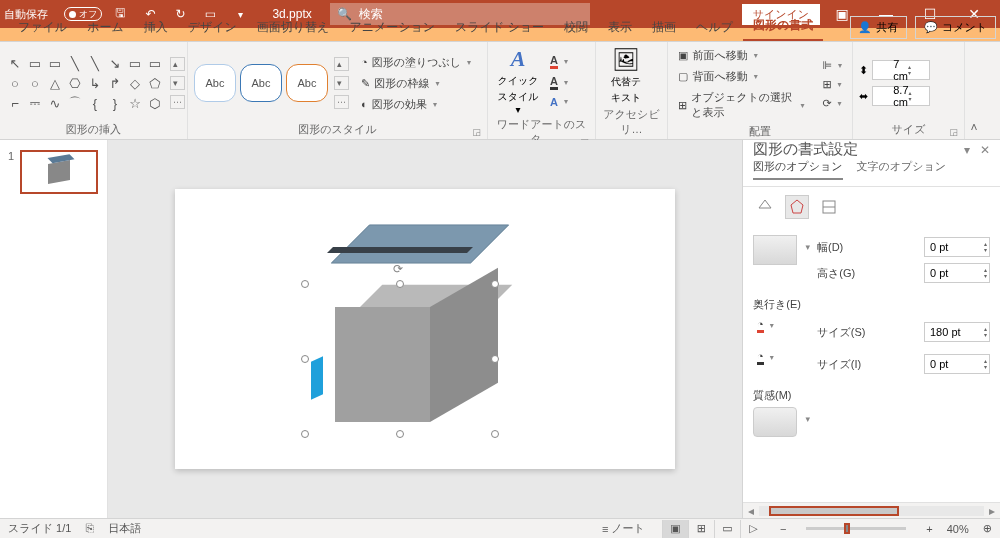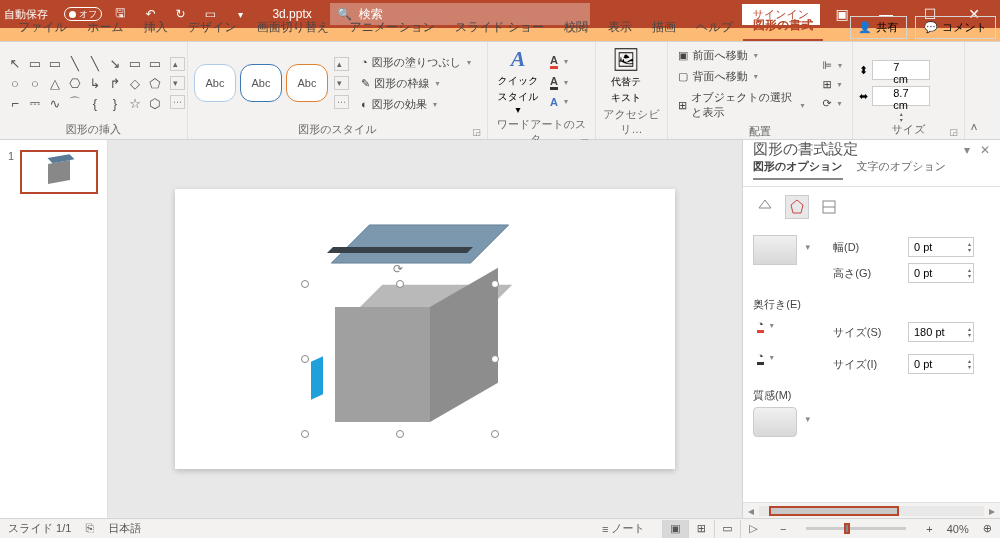--- a/index.html
+++ b/index.html
@@ -40,21 +40,21 @@
 .style-box.b2 { border-color: #3b78b5; }
 .style-box.b3 { border-color: #e08030; }
 
 .ribbon-cmd { display: flex; align-items: center; gap: 4px; font-size: 11px; color: #444; padding: 2px 4px; cursor: pointer; }
 .ribbon-cmd .dd { font-size: 8px; color: #888; margin-left: 2px; }
 
 .big-btn { display: flex; flex-direction: column; align-items: center; justify-content: center; width: 48px; font-size: 10px; text-align: center; cursor: pointer; gap: 2px; }
 .big-btn .icon { font-size: 22px; }
 
 .size-row { display: flex; align-items: center; gap: 4px; font-size: 11px; }
-.size-input { width: 58px; height: 20px; border: 1px solid #ccc; background: #fff; padding: 0 20px; display: flex; align-items: center; justify-content: space-between; flex-direction: column; }
+.size-input { width: 58px; height: 20px; border: 1px solid #ccc; background: #fff; padding: 0 20px; display: flex; align-items: center; justify-content: space-between; }
 .spinner { display: flex; flex-direction: column; font-size: 6px; color: #666; line-height: 6px; }
 
 .ribbon-collapse { width: 18px; display: flex; align-items: flex-end; justify-content: center; padding-bottom: 4px; color: #666; cursor: pointer; }
 
 
 .main { display: flex; height: 378px; }
 .thumbs { width: 108px; background: #fff; border-right: 1px solid #e1e1e1; padding: 10px 8px; }
 .thumb-item { display: flex; gap: 6px; }
 .thumb-num { font-size: 11px; color: #666; }
 .thumb { width: 78px; height: 44px; border: 2px solid #b7472a; background: #fff; display: flex; align-items: center; justify-content: center; }
@@ -84,26 +84,26 @@
 .sel-box .h-bm { left: 50%; bottom: -4px; margin-left: -4px; } .sel-box .h-br { right: -4px; bottom: -4px; }
 .sel-box .rotate { position: absolute; left: 50%; top: -22px; margin-left: -7px; width: 14px; height: 14px; color: #888; }
 
 
 .format-pane { width: 258px; border-left: 1px solid #d4d4d4; background: #fff; display: flex; flex-direction: column; font-size: 12px; }
 .fp-header { display: flex; align-items: center; justify-content: space-between; padding: 0 10px; }
 .fp-title { color: #555; font-size: 15px; }
 .fp-header .icons { display: flex; gap: 10px; color: #888; }
 .fp-tabs { display: flex; gap: 14px; padding: 0 10px 6px; border-bottom: 1px solid #e1e1e1; font-size: 11px; }
 .fp-tab { color: #666; cursor: pointer; padding-bottom: 4px; }
-.fp-tab.active { color: #444; font-weight: 700; border-bottom: 2px solid #888; }
+.fp-tab.active { color: #444; font-weight: 400; border-bottom: 2px solid #888; }
 .fp-icons { display: flex; gap: 8px; padding: 8px 10px; }
 .fp-icon { width: 24px; height: 24px; display: flex; align-items: center; justify-content: center; border: 1px solid transparent; cursor: pointer; }
 .fp-icon.active { background: #e8e8e8; border-color: #ccc; }
 .fp-body { flex: 1; overflow: hidden; padding: 4px 10px; position: relative; }
-.fp-field { display: flex; align-items: center; justify-content: space-between; margin: 6px 16px; font-size: 11px; }
+.fp-field { display: flex; align-items: center; justify-content: space-between; margin: 6px 0; font-size: 11px; }
 .fp-field label { color: #444; }
 .fp-input { width: 66px; height: 20px; border: 1px solid #ccc; display: flex; align-items: center; justify-content: space-between; padding: 0 2px 0 5px; font-size: 11px; }
 .fp-section { font-size: 11px; color: #444; margin: 8px 0 4px; }
 .fp-preview { width: 44px; height: 30px; border: 1px solid #ccc; background: linear-gradient(#f0f0f0,#d8d8d8); margin: 4px 0; position: relative; }
 .fp-preview .dd { position: absolute; right: -14px; top: 6px; font-size: 9px; color: #888; }
 .fp-hscroll { position: absolute; bottom: 0; left: 0; right: 0; height: 16px; background: #f3f2f1; border-top: 1px solid #e1e1e1; display: flex; align-items: center; }
 .fp-hscroll .arrow { width: 16px; text-align: center; color: #888; }
 .fp-hscroll .track { flex: 1; height: 10px; background: #e8e8e8; position: relative; }
 .fp-hscroll .thumb { position: absolute; left: 10px; width: 130px; height: 10px; background: #c8c8c8; }
 

